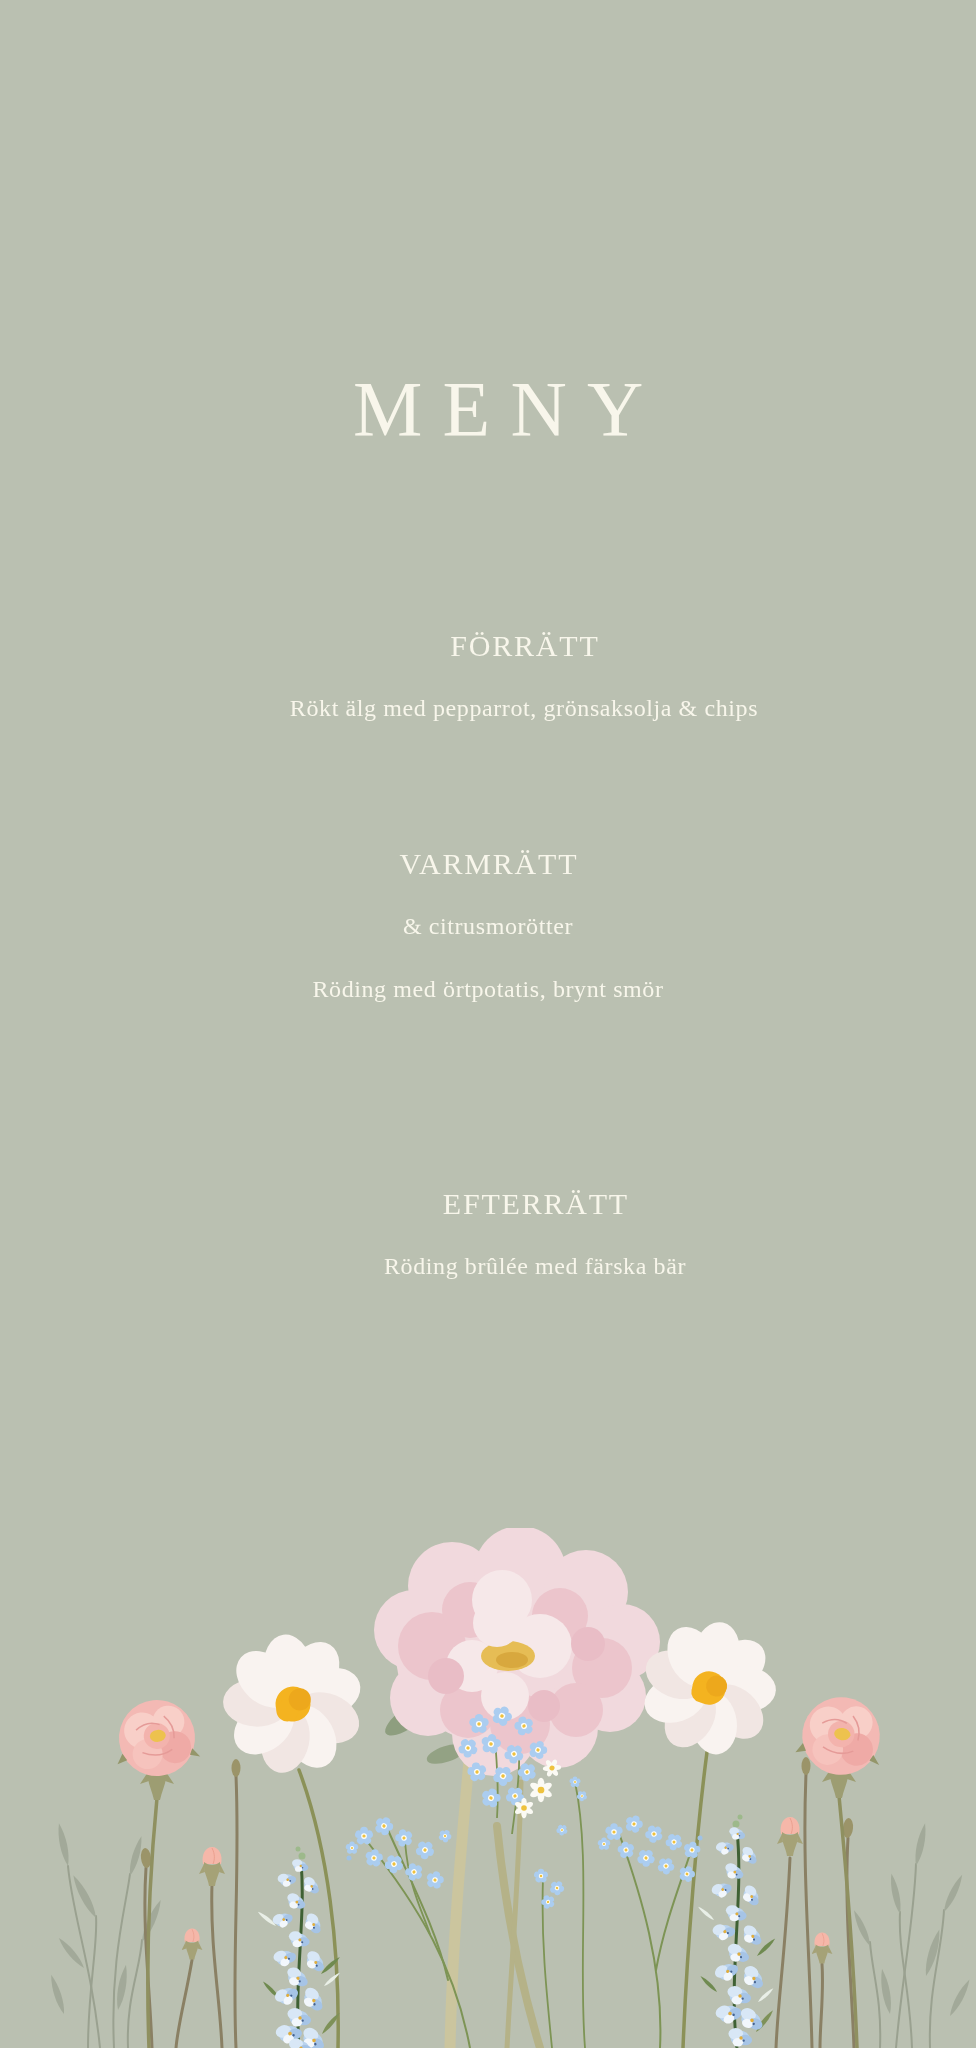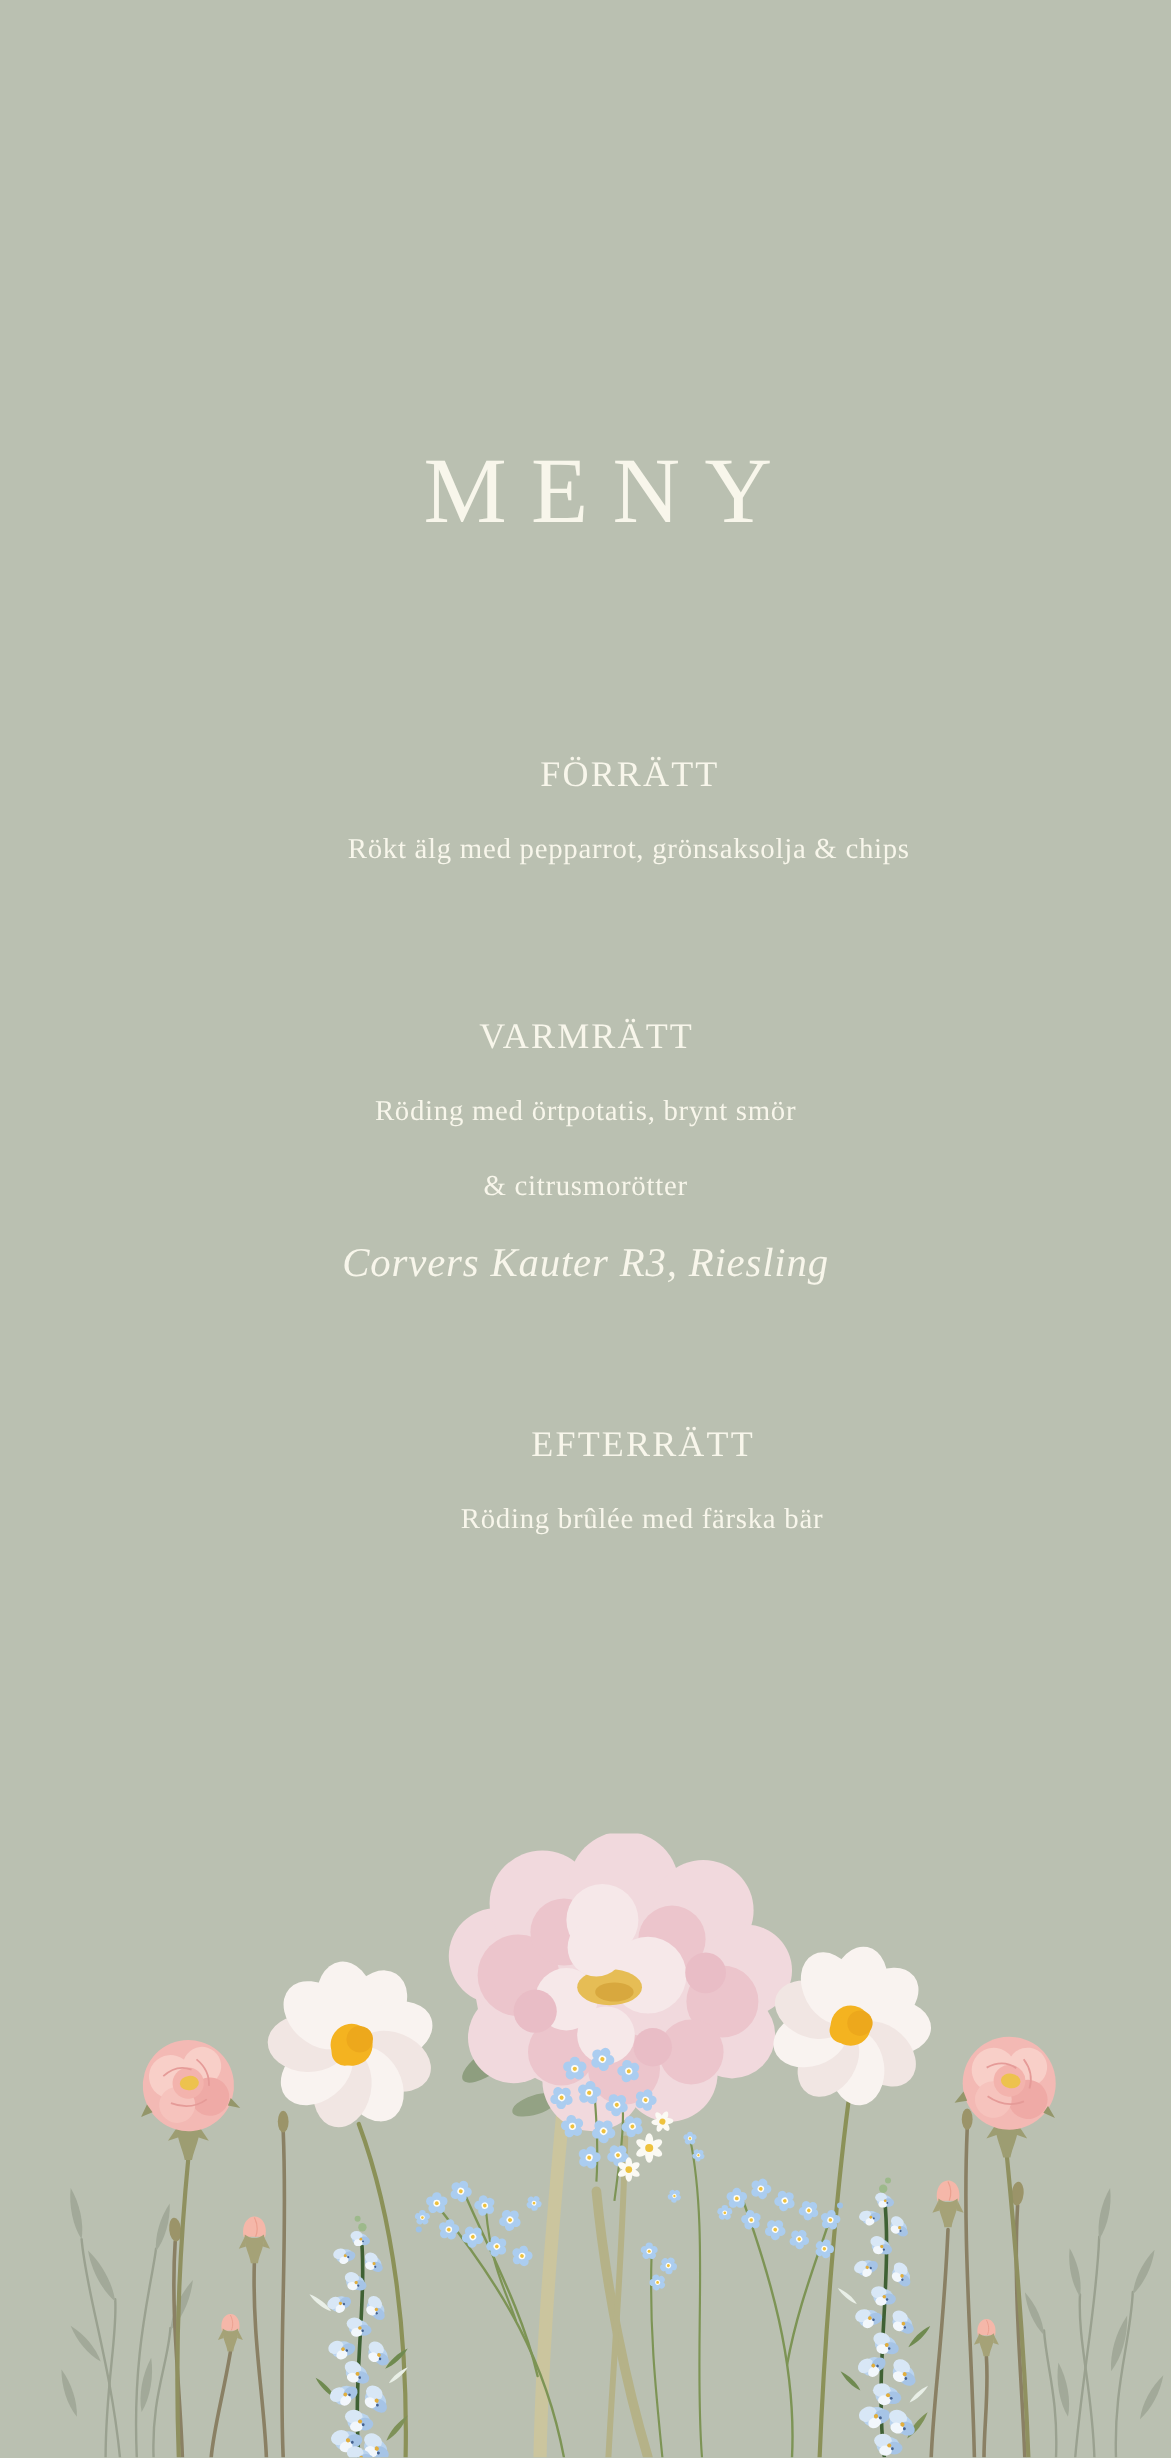--- a/index.html
+++ b/index.html
@@ -37,23 +37,22 @@
 
 <h1 class="title">MENY</h1>
 
 <section class="course course-1">
   <h2>FÖRRÄTT</h2>
   <div class="dish">Rökt älg med pepparrot, grönsaksolja &amp; chips</div>
 </section>
 
 <section class="course course-2">
   <h2>VARMRÄTT</h2>
+  <div class="dish">&amp; citrusmorötter</div>
   <div class="dish">Röding med örtpotatis, brynt smör</div>
-  <div class="dish">&amp; citrusmorötter</div>
-  <div class="pairing">Corvers Kauter R3, Riesling</div>
 </section>
 
 <section class="course course-3">
   <h2>EFTERRÄTT</h2>
   <div class="dish">Röding brûlée med färska bär</div>
 </section>
 
 <svg class="bouquet" viewBox="0 0 976 520" aria-hidden="true">
   <defs>
     <path id="leaf" d="M0,0 C5,-13 5,-31 0,-46 C-5,-31 -5,-13 0,0 Z"></path>

